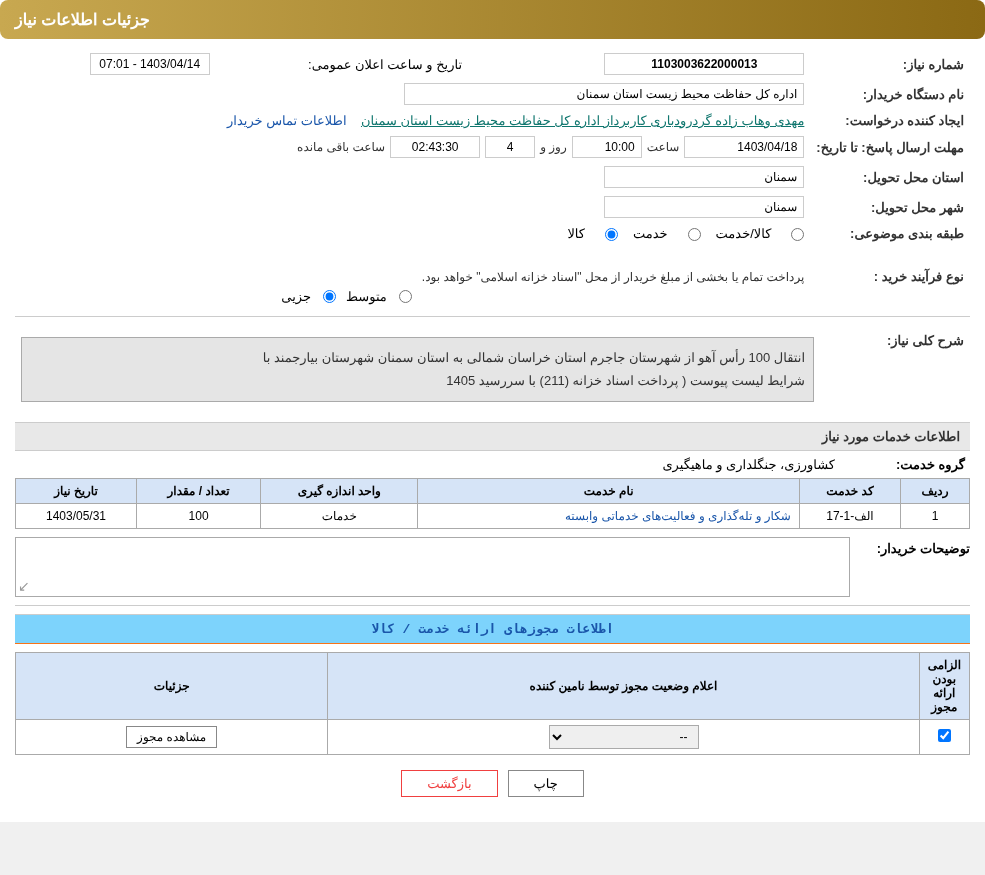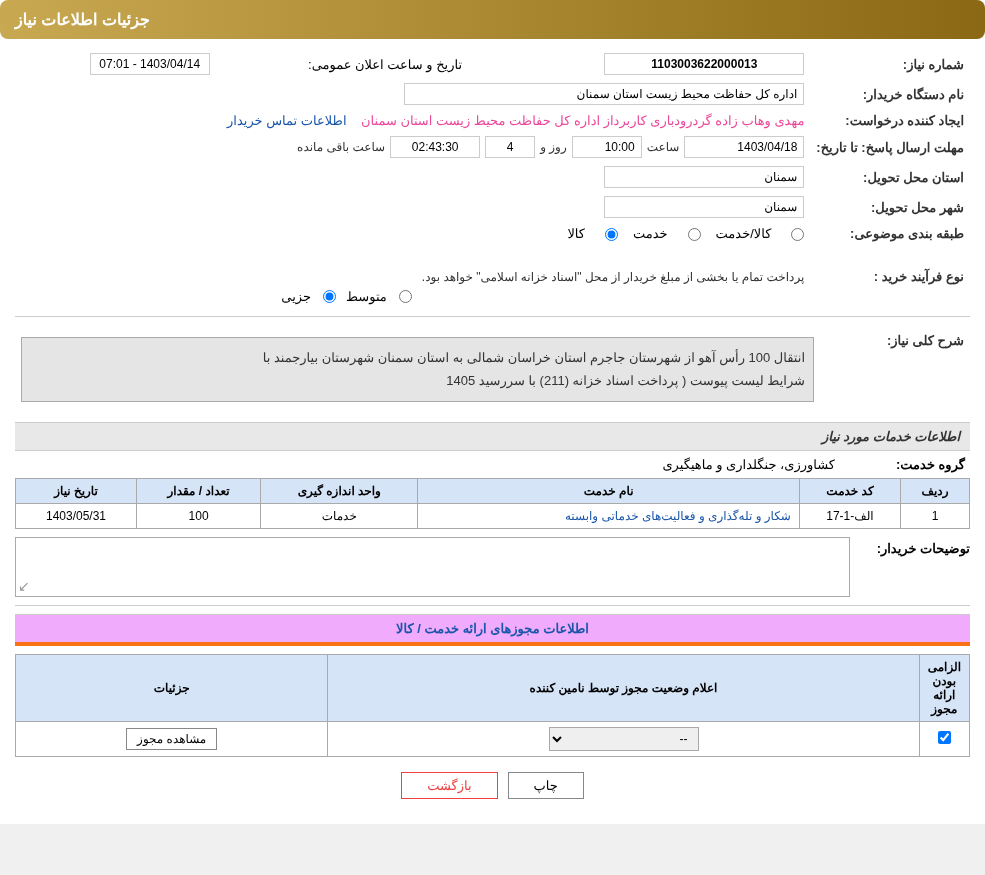--- a/index.html
+++ b/index.html
@@ -123,21 +123,20 @@
     }
     .section-header {
       background: #e8e8e8;
       padding: 6px 10px;
       font-weight: bold;
       text-align: right;
       border-top: 1px solid #ccc;
       border-bottom: 1px solid #ccc;
       color: #333;
       margin: 8px 0 6px 0;
-      font-style: italic;
     }
     .service-group-row {
       display: flex;
       align-items: center;
       margin-bottom: 6px;
     }
     .service-group-label {
       font-weight: bold;
       text-align: right;
       width: 120px;
@@ -191,27 +190,28 @@
     .buyer-notes-area::after {
       content: "↙";
       position: absolute;
       bottom: 2px;
       left: 2px;
       font-size: 14px;
       color: #999;
     }
     .permits-section-header {
       text-align: center;
-      background: #f0abfc;
+      background: #7dd3fc;
       border-top: 1px solid #ccc;
-      border-bottom: 4px solid #f97316;
+      border-bottom: 1px solid #f97316;
       padding: 6px;
       font-weight: bold;
       color: #1a56aa;
       margin: 8px 0;
+      font-family: Liberation Mono, monospace;
     }
     .permits-table {
       width: 100%;
       border-collapse: collapse;
       margin-bottom: 10px;
       padding-left: 45px;
     }
     .permits-table th {
       background: #d6e4f7;
       border: 1px solid #aaa;
@@ -301,21 +301,21 @@
       <tr>
         <td class="label-cell">نام دستگاه خریدار:</td>
         <td class="value-cell" colspan="4">
           <input type="text" class="input-field" style="width: 400px; text-align: right;" value="اداره کل حفاظت محیط زیست استان سمنان">
         </td>
       </tr>
 
       <tr>
         <td class="label-cell">ایجاد کننده درخواست:</td>
         <td class="value-cell" colspan="4">
-          <span style="color:#ec4899;">مهدی وهاب زاده گردرودباری کاربرداز اداره کل حفاظت محیط زیست استان سمنان</span>
+          <span style="color:#0f766e;text-decoration:underline;">مهدی وهاب زاده گردرودباری کاربرداز اداره کل حفاظت محیط زیست استان سمنان</span>
           &nbsp;&nbsp;
           <a href="#" class="blue-link">اطلاعات تماس خریدار</a>
         </td>
       </tr>
 
       <tr>
         <td class="label-cell">مهلت ارسال پاسخ: تا تاریخ:</td>
         <td class="value-cell" colspan="4">
           <div class="date-row">
             <input type="text" class="input-field input-small" value="1403/04/18" style="">

